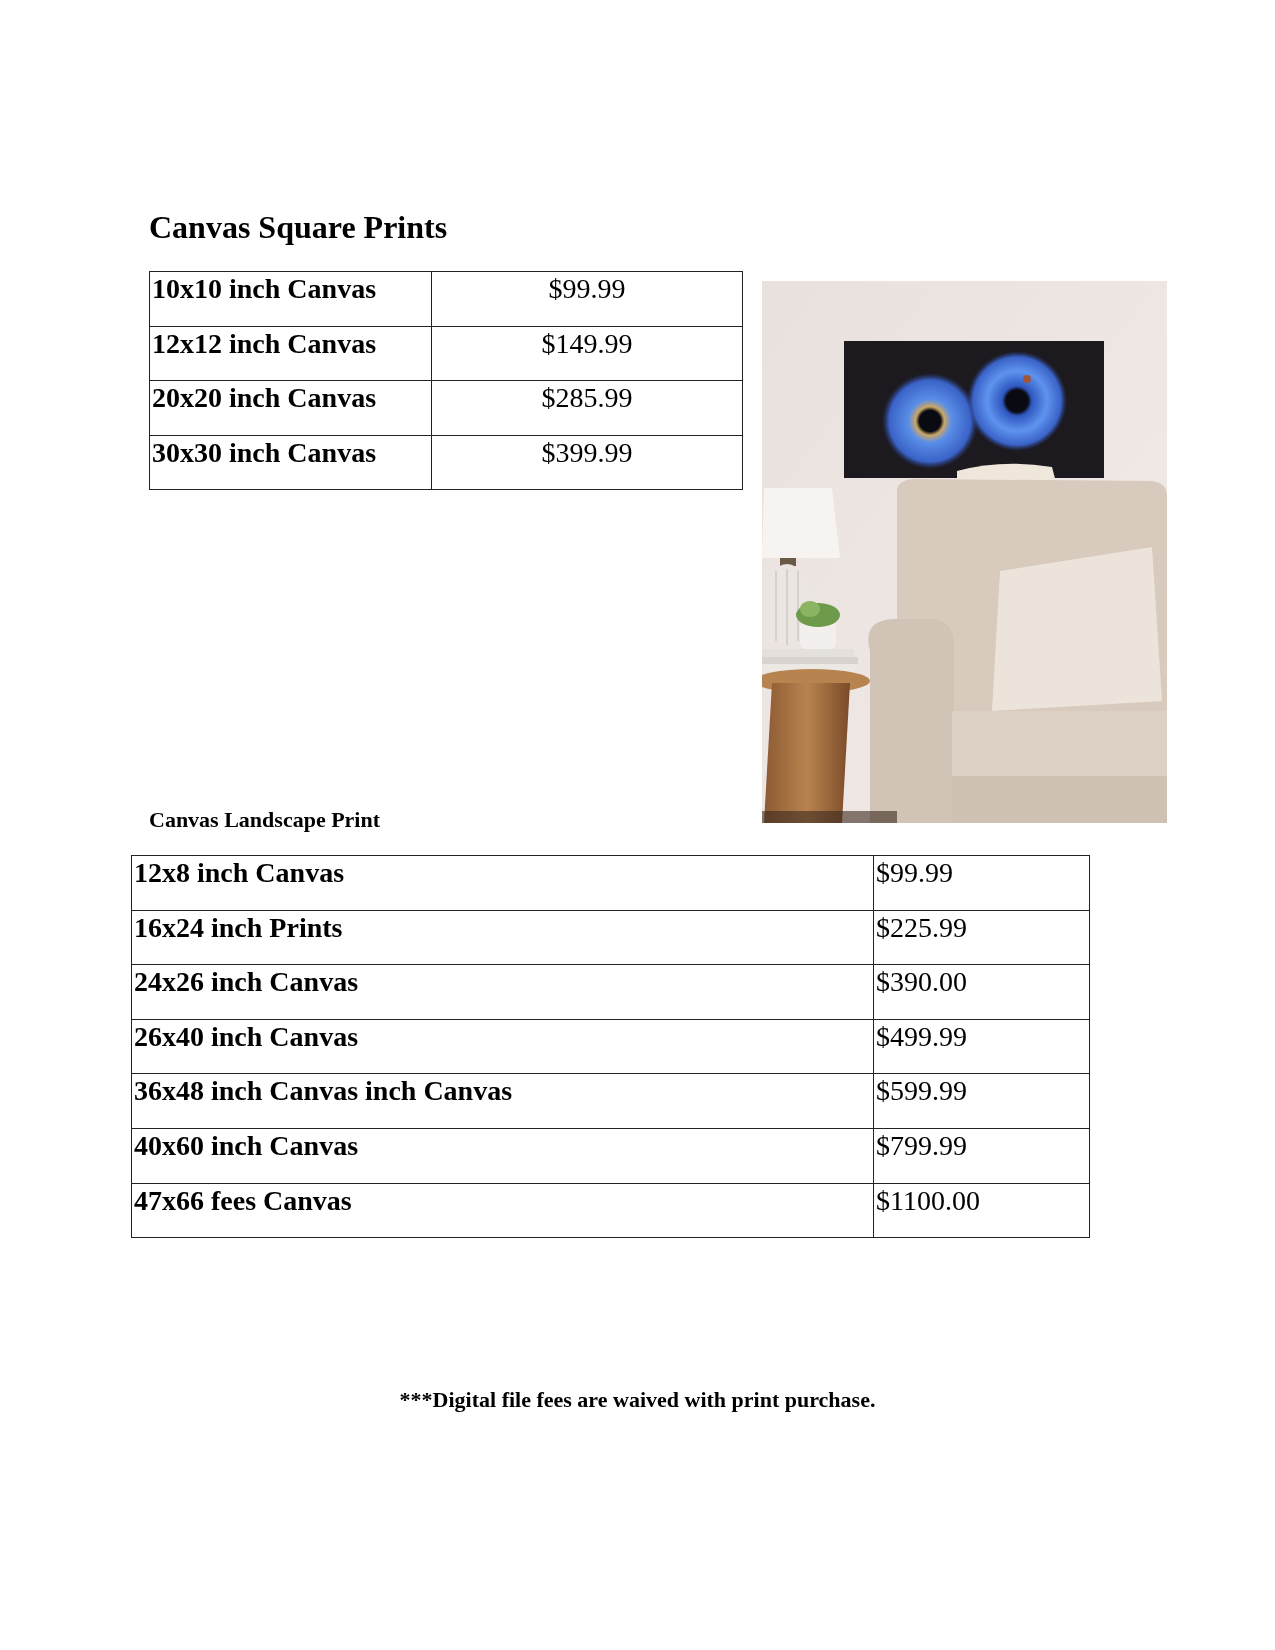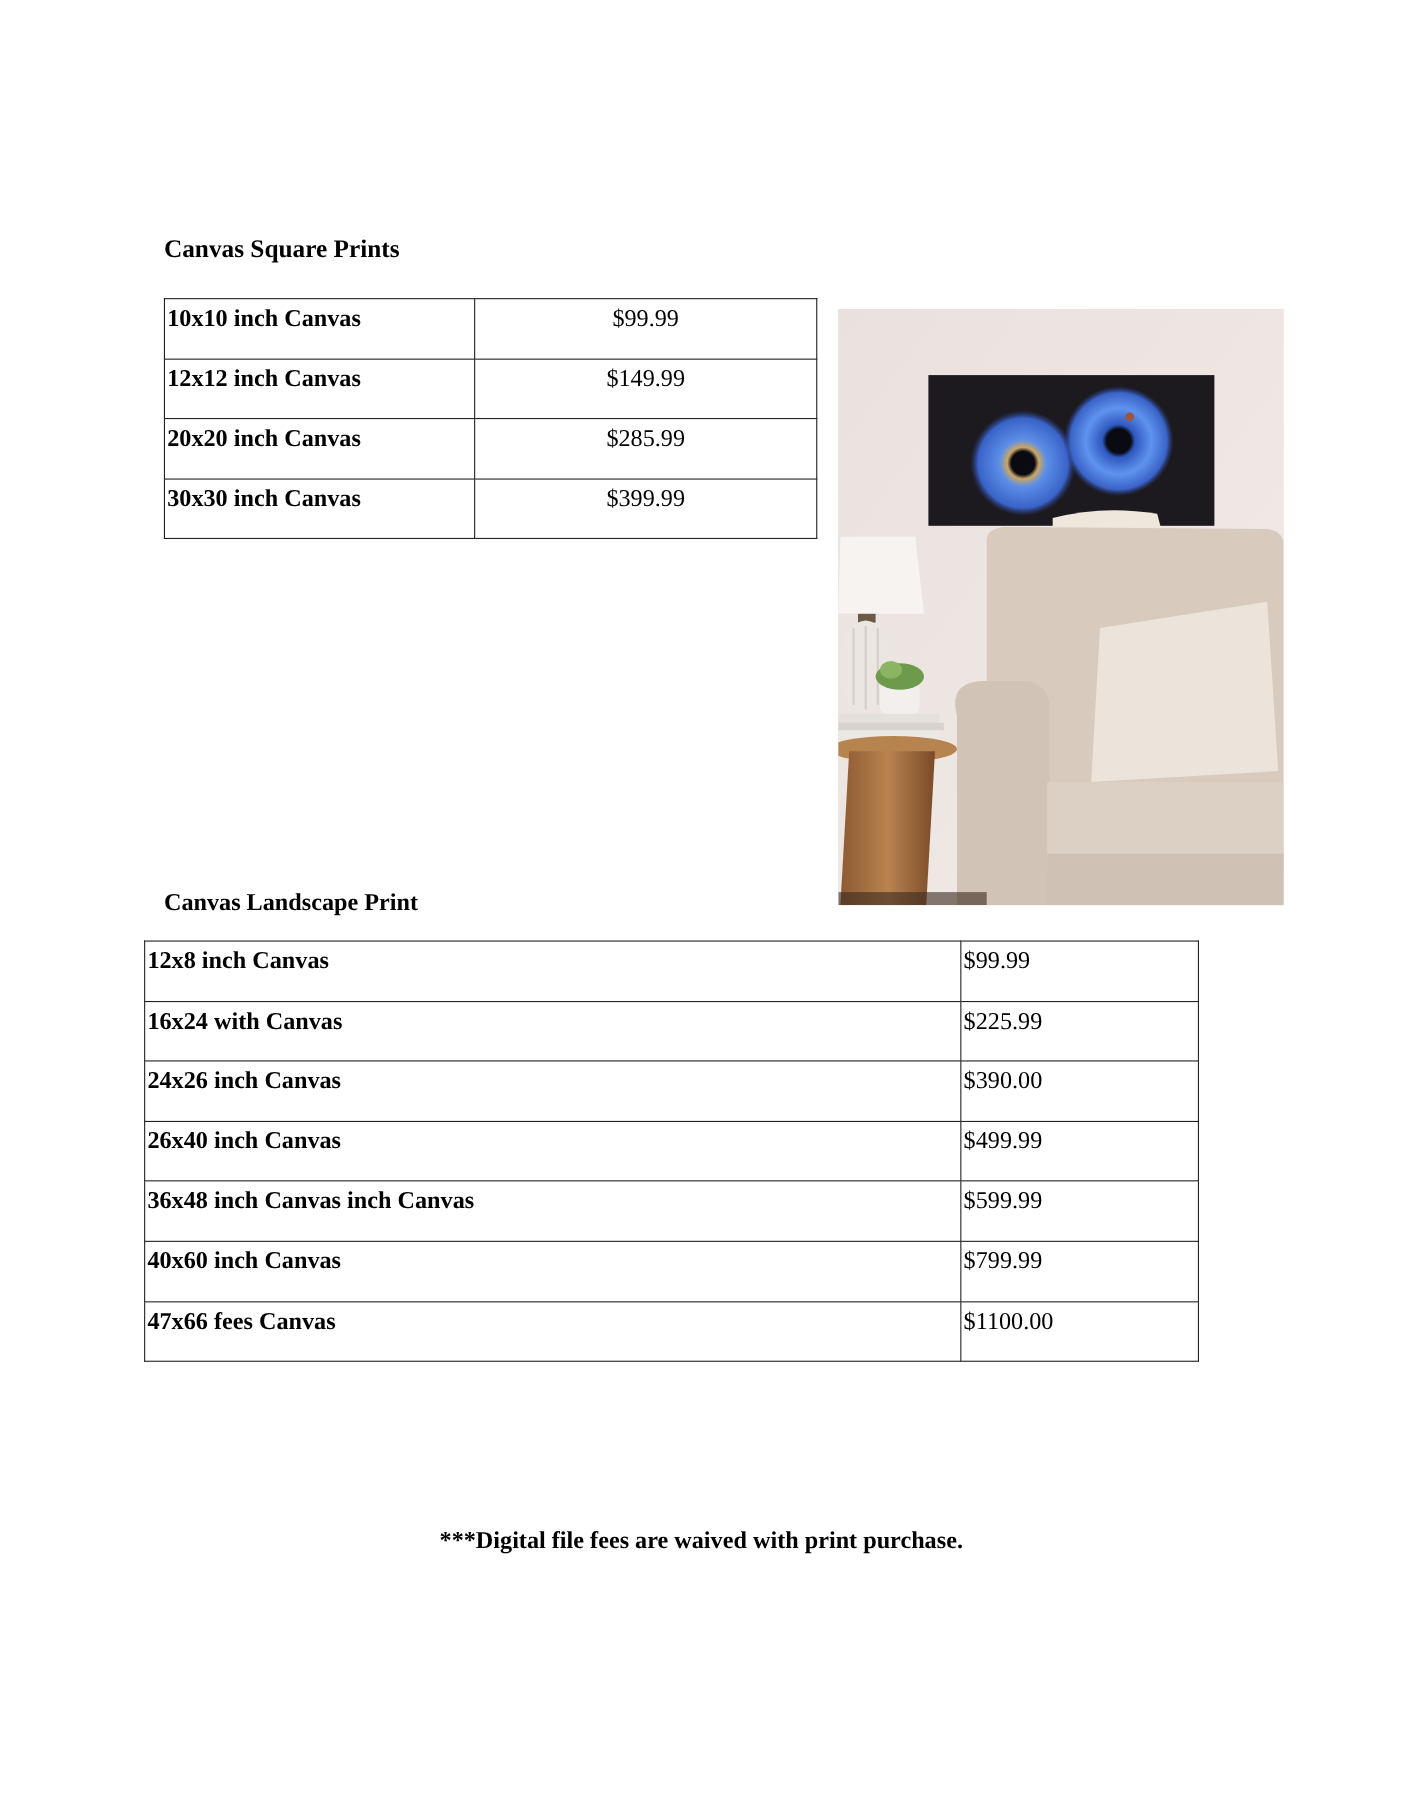--- a/index.html
+++ b/index.html
@@ -1,34 +1,34 @@
 <!DOCTYPE html>
 <html><head>
   <meta charset="utf-8">
   <style>
     * { box-sizing: border-box; margin: 0; padding: 0; }
     html, body { width: 1275px; height: 1650px; background: #ffffff; }
     body { position: relative; font-family: "Liberation Serif", "DejaVu Serif", serif; color: #000; overflow: hidden; }
 
     .title {
       position: absolute; left: 149px; top: 207px;
-      font-size: 23px; font-weight: bold; line-height: 40px; white-space: nowrap;
+      font-size: 32px; font-weight: bold; line-height: 40px; white-space: nowrap;
     }
     .subtitle {
       position: absolute; left: 149px; top: 806px;
       font-size: 22px; font-weight: bold; line-height: 28px; white-space: nowrap;
     }
 
     table.price-table {
       position: absolute; border-collapse: collapse; table-layout: fixed;
     }
     table.price-table td {
       border: 1.5px solid #222;
       height: 54.6px; vertical-align: top;
-      font-size: 22px; line-height: 26px;
+      font-size: 28px; line-height: 26px;
       padding: 4px 2px 0 2px;
       white-space: nowrap; overflow: hidden;
     }
     table.price-table td.size { font-weight: bold; }
     table.price-table td.price { font-weight: normal; }
 
     #square-table { left: 149px; top: 271px; width: 593px; }
     #square-table col.c1 { width: 282px; }
     #square-table col.c2 { width: 311px; }
     #square-table td.price { text-align: center; }
@@ -161,21 +161,21 @@
   <colgroup>
       <col class="c1">
       <col class="c2">
     </colgroup>
   <tbody>
     <tr>
       <td class="size">12x8 inch Canvas</td>
       <td class="price">$99.99</td>
     </tr>
     <tr>
-      <td class="size">16x24 with Canvas</td>
+      <td class="size">16x24 inch Prints</td>
       <td class="price">$225.99</td>
     </tr>
     <tr>
       <td class="size">24x26 inch Canvas</td>
       <td class="price">$390.00</td>
     </tr>
     <tr>
       <td class="size">26x40 inch Canvas</td>
       <td class="price">$499.99</td>
     </tr>

